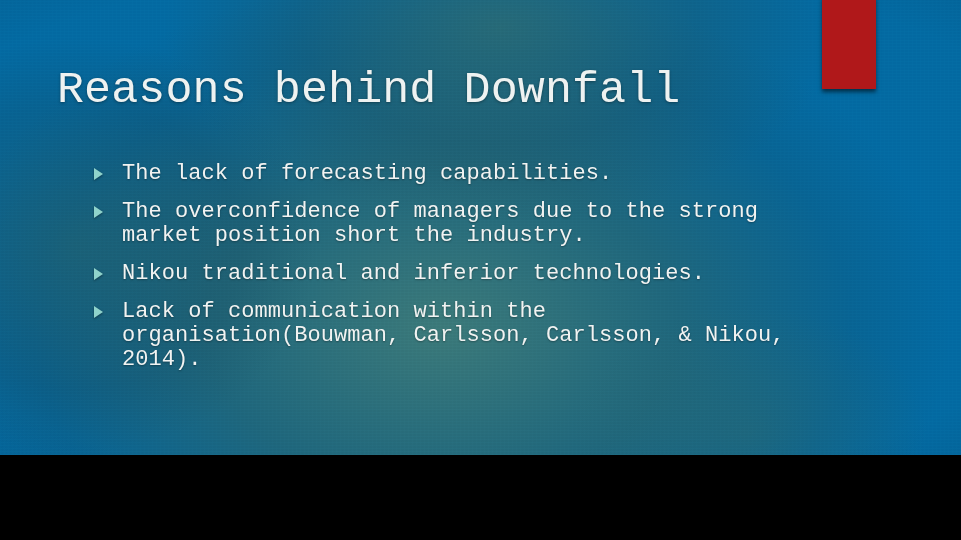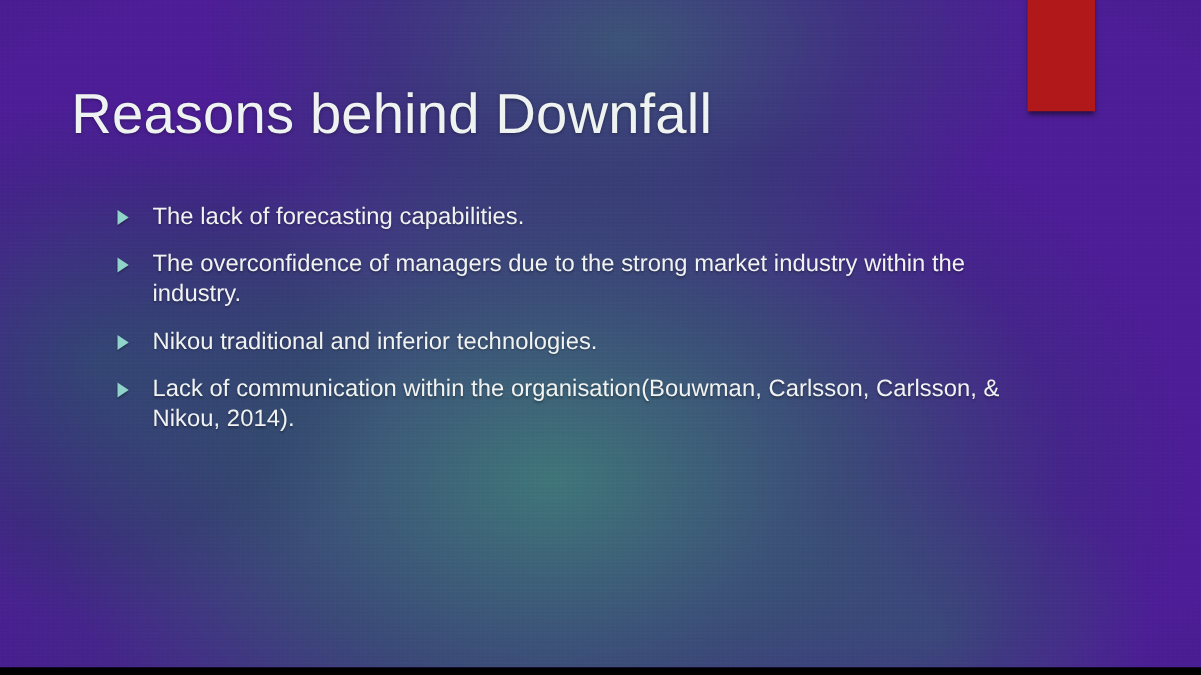--- a/index.html
+++ b/index.html
@@ -4,25 +4,25 @@
 <title>Reasons behind Downfall</title>
 <style>
   html, body {
     margin: 0;
     padding: 0;
     background: #000;
   }
   #slide {
     position: relative;
     width: 961px;
-    height: 534px;
+    height: 455px;
     overflow: hidden;
-    font-family: Liberation Sans, sans-serif;
+    font-family: Liberation Mono, monospace;
     
-    background-color: #4c1d95;
+    background-color: #0369a1;
   }
   
   .bg-layer {
     position: absolute;
     inset: 0;
     pointer-events: none;
   }
   .bg-a {
     background:
       radial-gradient(ellipse 620px 430px at 46% 72%, rgba(62,121,118,0.95) 0%, rgba(47,99,100,0.62) 38%, rgba(30,72,82,0.18) 66%, rgba(23,57,75,0) 82%);
@@ -102,21 +102,21 @@
     width: 0;
     height: 0;
     border-left: 9px solid #8fd3cb;
     border-top: 6px solid transparent;
     border-bottom: 6px solid transparent;
     filter: drop-shadow(0 1px 1px rgba(0,0,0,0.4));
   }
   .bullet-text {
     display: block;
     color: #f1f3f2;
-    font-size: 19px;
+    font-size: 22px;
     font-weight: 400;
     line-height: 24px;
     letter-spacing: 0.05px;
     text-shadow: 0 1px 2px rgba(0,0,0,0.33);
   }
 </style>
 </head>
 <body>
 
 <div id="slide">
@@ -134,21 +134,21 @@
 
   <ul class="body-list">
 
     <li class="bullet-row">
       <span class="bullet-marker"></span>
       <span class="bullet-text">The lack of forecasting capabilities.</span>
     </li>
 
     <li class="bullet-row">
       <span class="bullet-marker"></span>
-      <span class="bullet-text">The overconfidence of managers due to the strong market industry within the industry.</span>
+      <span class="bullet-text">The overconfidence of managers due to the strong market position short the industry.</span>
     </li>
 
     <li class="bullet-row">
       <span class="bullet-marker"></span>
       <span class="bullet-text">Nikou traditional and inferior technologies.</span>
     </li>
 
 
     <li class="bullet-row">
       <span class="bullet-marker"></span>

